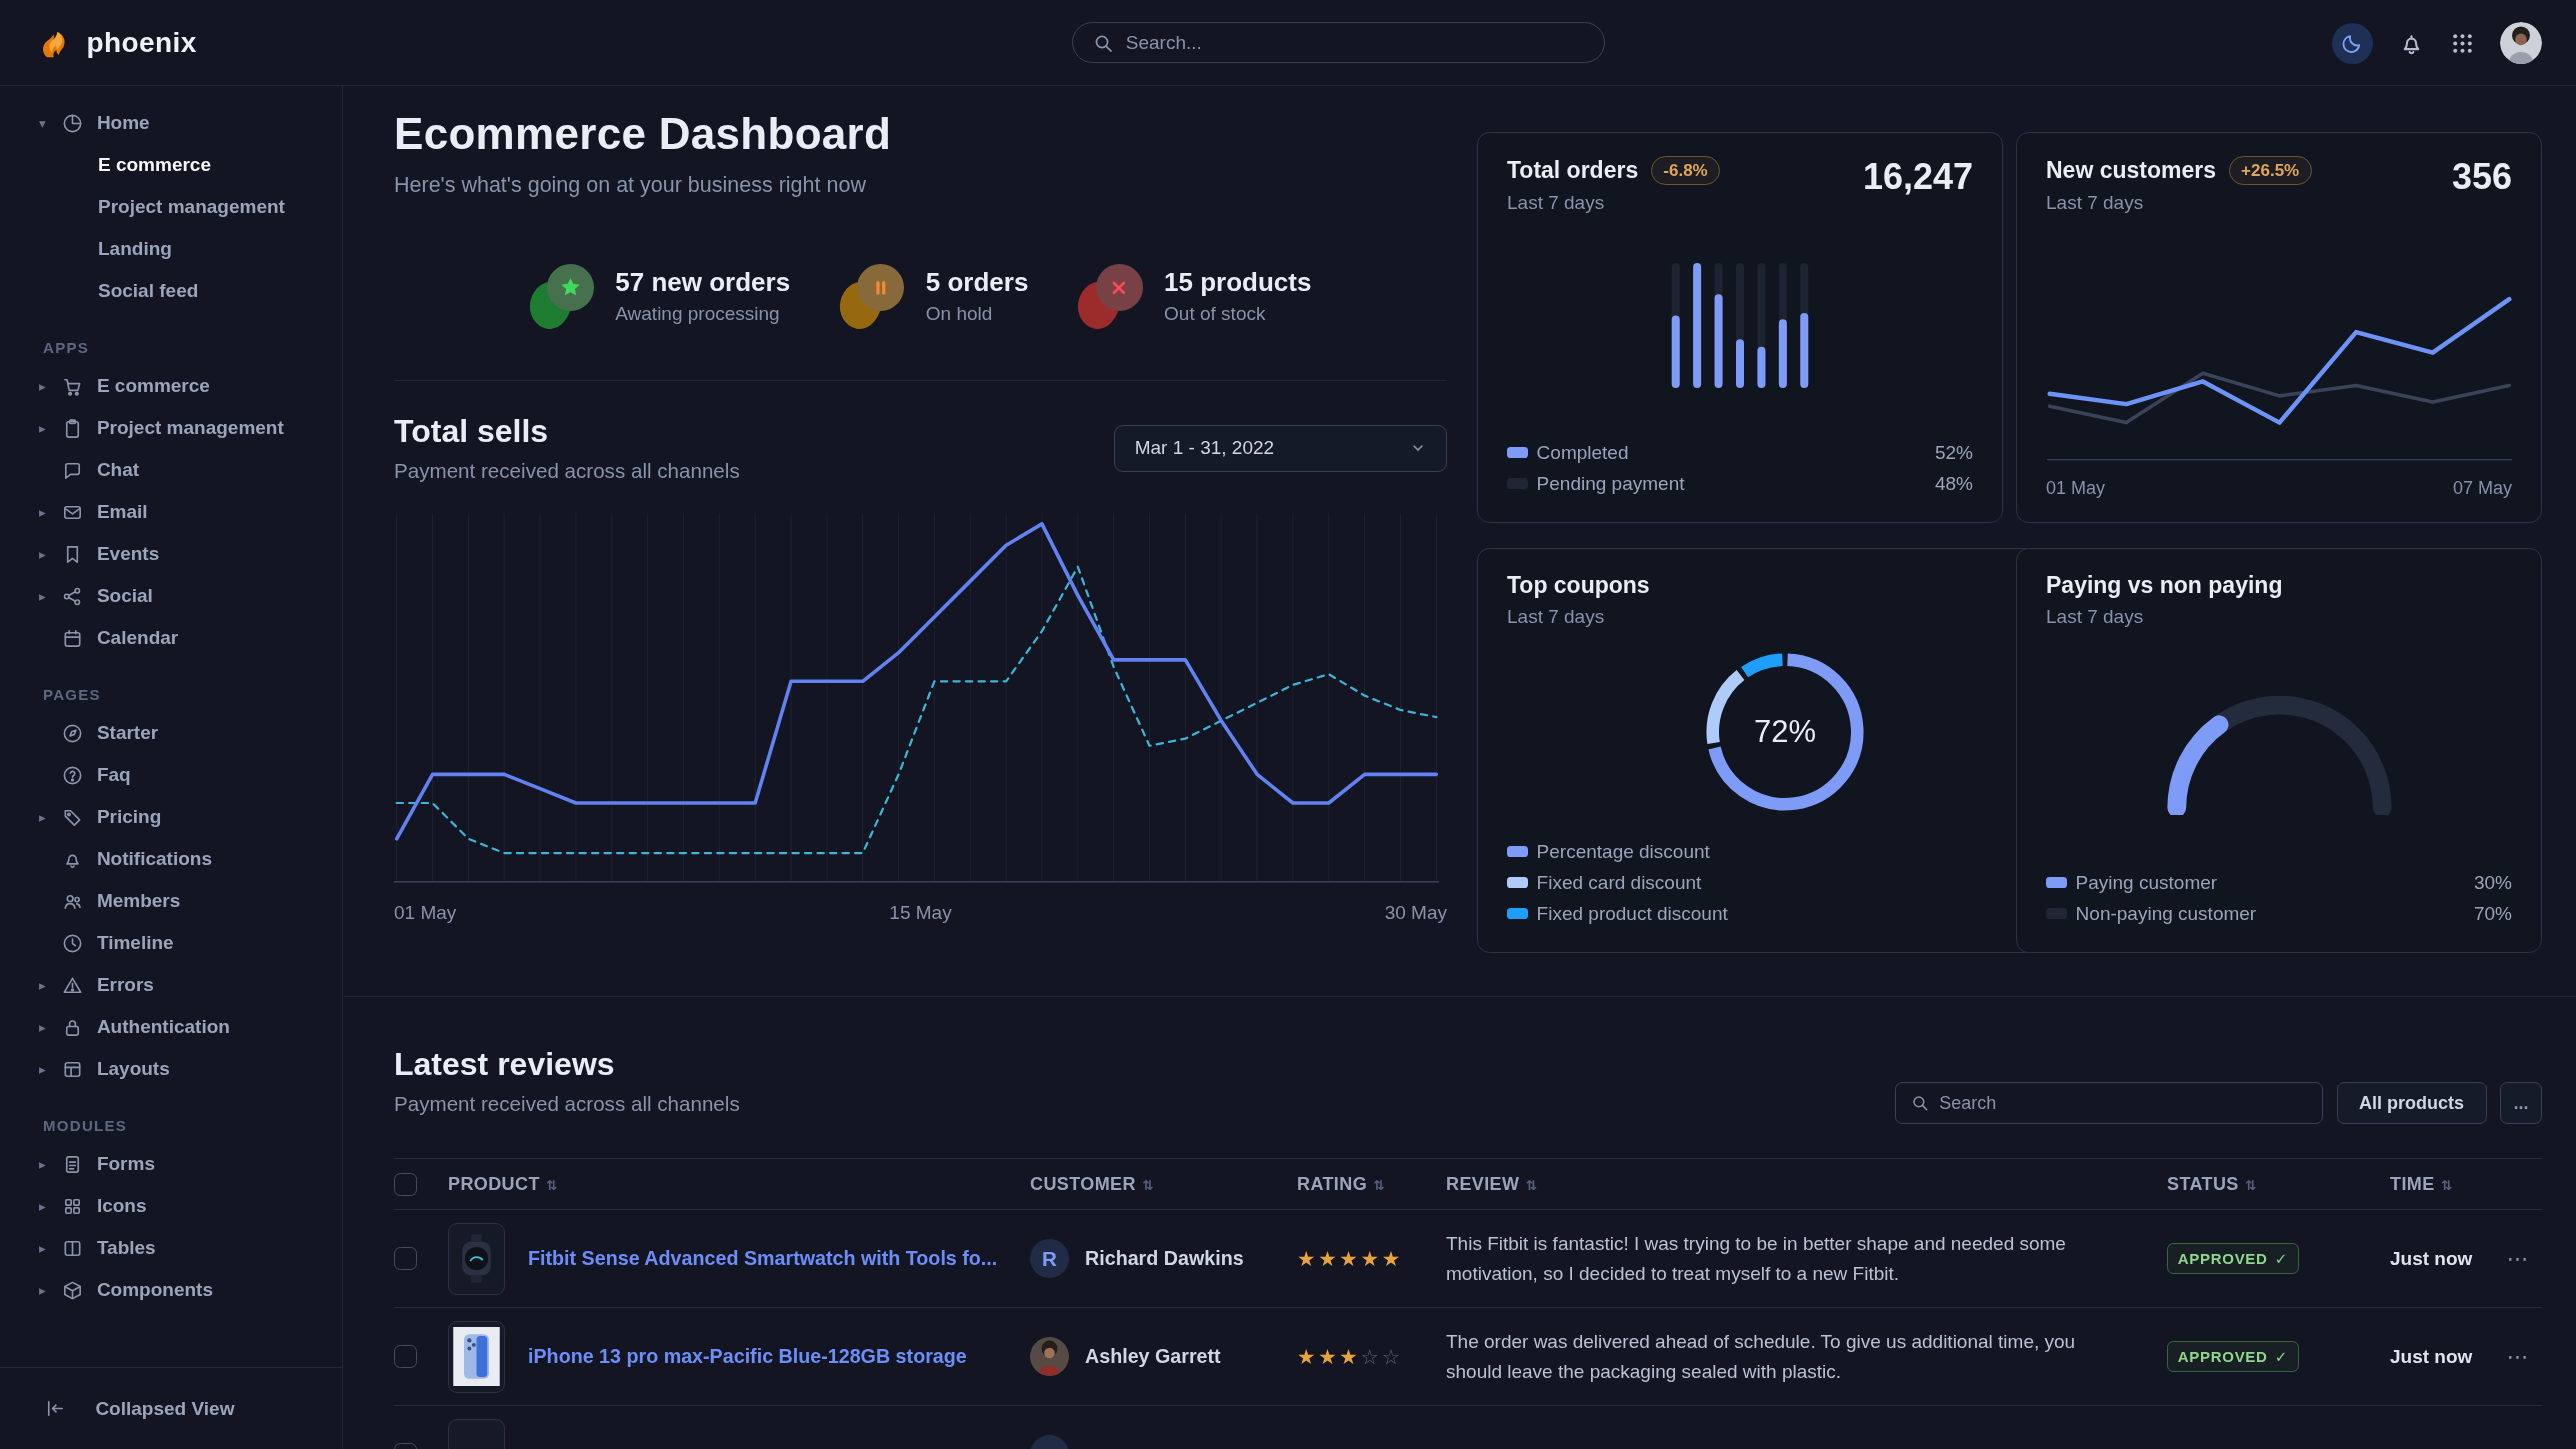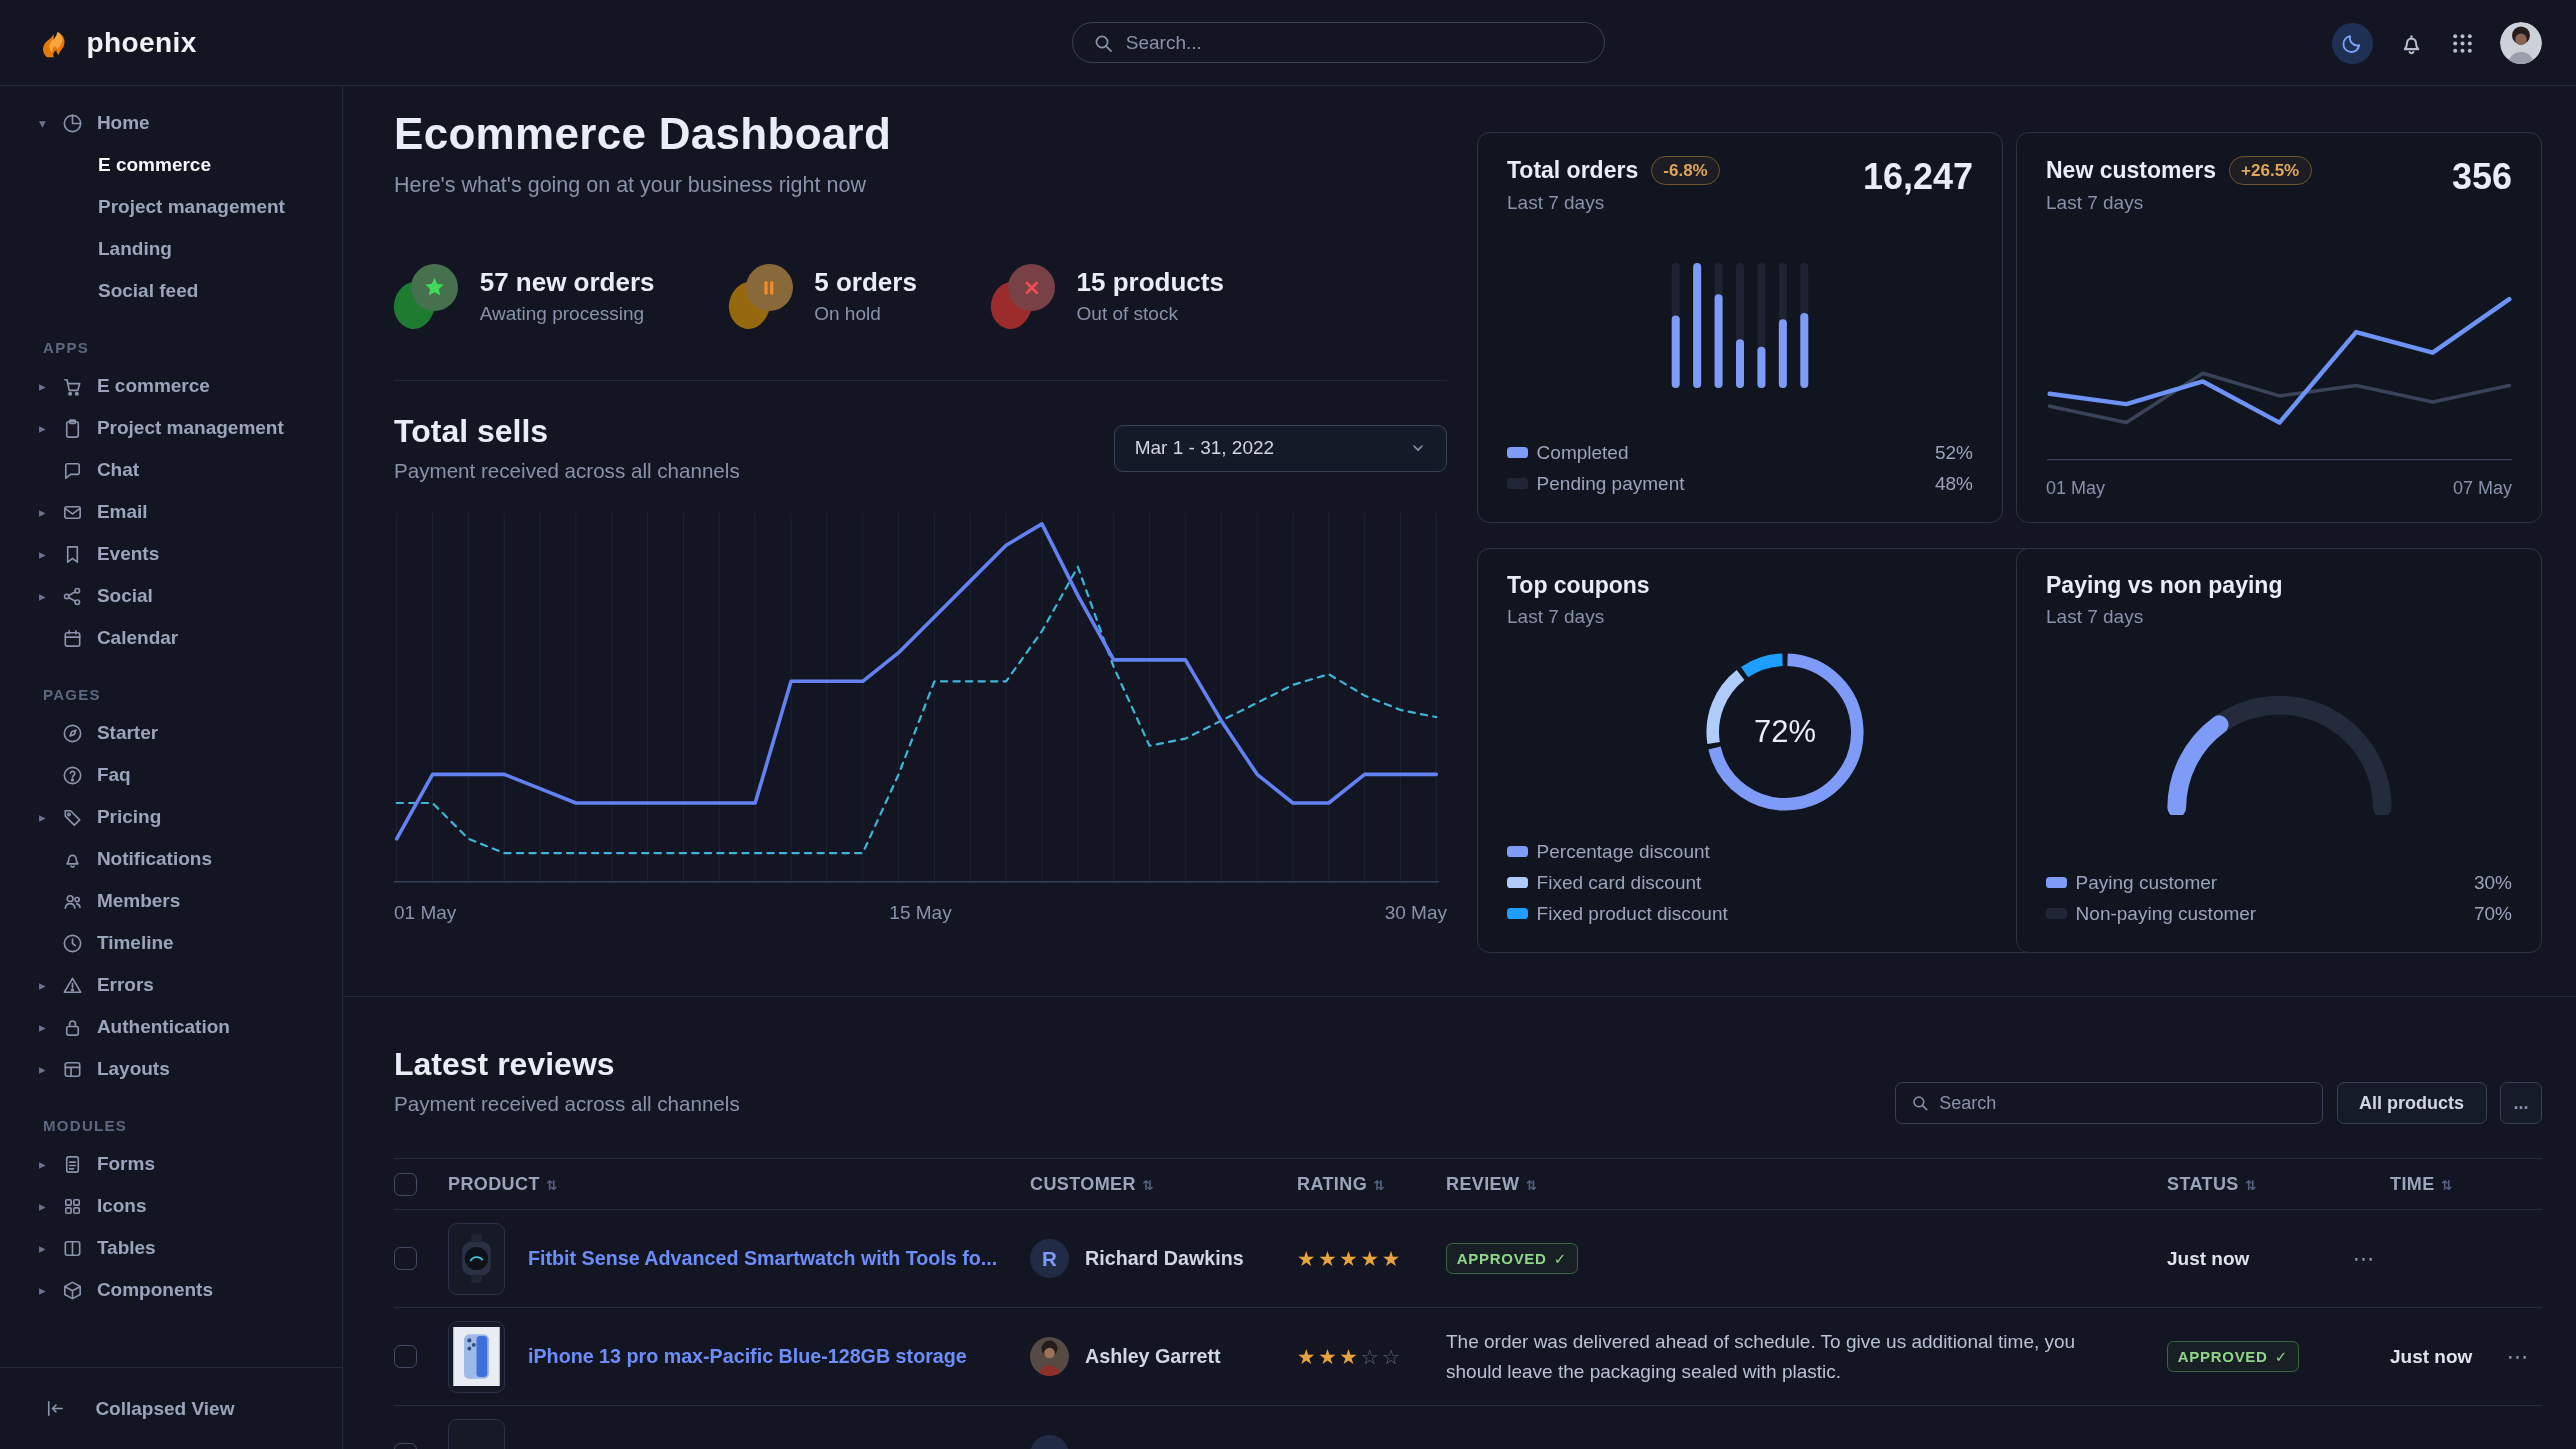--- a/index.html
+++ b/index.html
@@ -44,21 +44,21 @@
   .side-section { padding-left:43px; margin:27px 0 9px; font-size:15px;
     font-weight:700; letter-spacing:1.3px; color:#5d6780; }
   .side-footer { border-top:0.9px solid #222838; height:82px; display:flex;
     align-items:center; gap:16px; padding-left:43px; color:#9aa4bc; cursor:pointer; }
   .side-footer .side-label { font-size:19px; }
   
   .main { position:absolute; left:344px; top:86px; right:0; bottom:0; background:#131622; }
   .left-col { position:absolute; left:50px; top:23px; width:1053px; }
   .page-title { font-size:44px; font-weight:700; color:#e9edf5; letter-spacing:0.3px; }
   .page-sub { font-size:21.5px; color:#8892ab; margin-top:14.3px; }
-  .stats-row { display:flex; gap:74px; margin-top:64px; align-items:center; }
+  .stats-row { display:flex; gap:50px; margin-top:64px; align-items:center;justify-content:center; }
   .stat { display:flex; align-items:center; gap:19.7px; }
   .stat-ic { position:relative; width:66px; height:68px; flex:0 0 66px; }
   .stat-blob { position:absolute; left:0; bottom:1.8px; width:41px; height:47px;
     border-radius:46% 54% 48% 52% / 50% 45% 55% 50%; transform:rotate(12deg); }
   .stat-circle { position:absolute; right:1.8px; top:1.8px; width:47px; height:47px;
     border-radius:50%; display:flex; align-items:center; justify-content:center; }
   .stat-val { font-size:26px; font-weight:700; color:#e9edf5; }
   .stat-cap { font-size:19px; color:#8892ab; margin-top:5.4px; }
   .hr { border-top:0.9px solid #222838; margin-top:50px; }
   .sells-head { display:flex; justify-content:space-between; align-items:center; margin-top:32px; }
@@ -760,20 +760,21 @@
               <rect x="20" y="52" width="12" height="8" fill="#202634"></rect>
             </svg>
           </div>
           <a class="prod-link">Fitbit Sense Advanced Smartwatch with Tools fo...</a>
         </div>
         <div class="cust-cell">
           <span class="cust-av">R</span>
           <span class="cust-name">Richard Dawkins</span>
         </div>
         <span class="stars"><span class="star-f">★</span><span class="star-f">★</span><span class="star-f">★</span><span class="star-f">★</span><span class="star-f">★</span></span>
+        <p class="review-txt">This Fitbit is fantastic! I was trying to be in better shape and needed some motivation, so I decided to treat myself to a new Fitbit.</p>
         <span>
           <span class="status-badge">
             <span>APPROVED</span>
             <span>✓</span>
           </span>
         </span>
         <div class="time-cell">
           <span class="time-txt">Just now</span>
           <span class="row-dots">⋯</span>
         </div>

